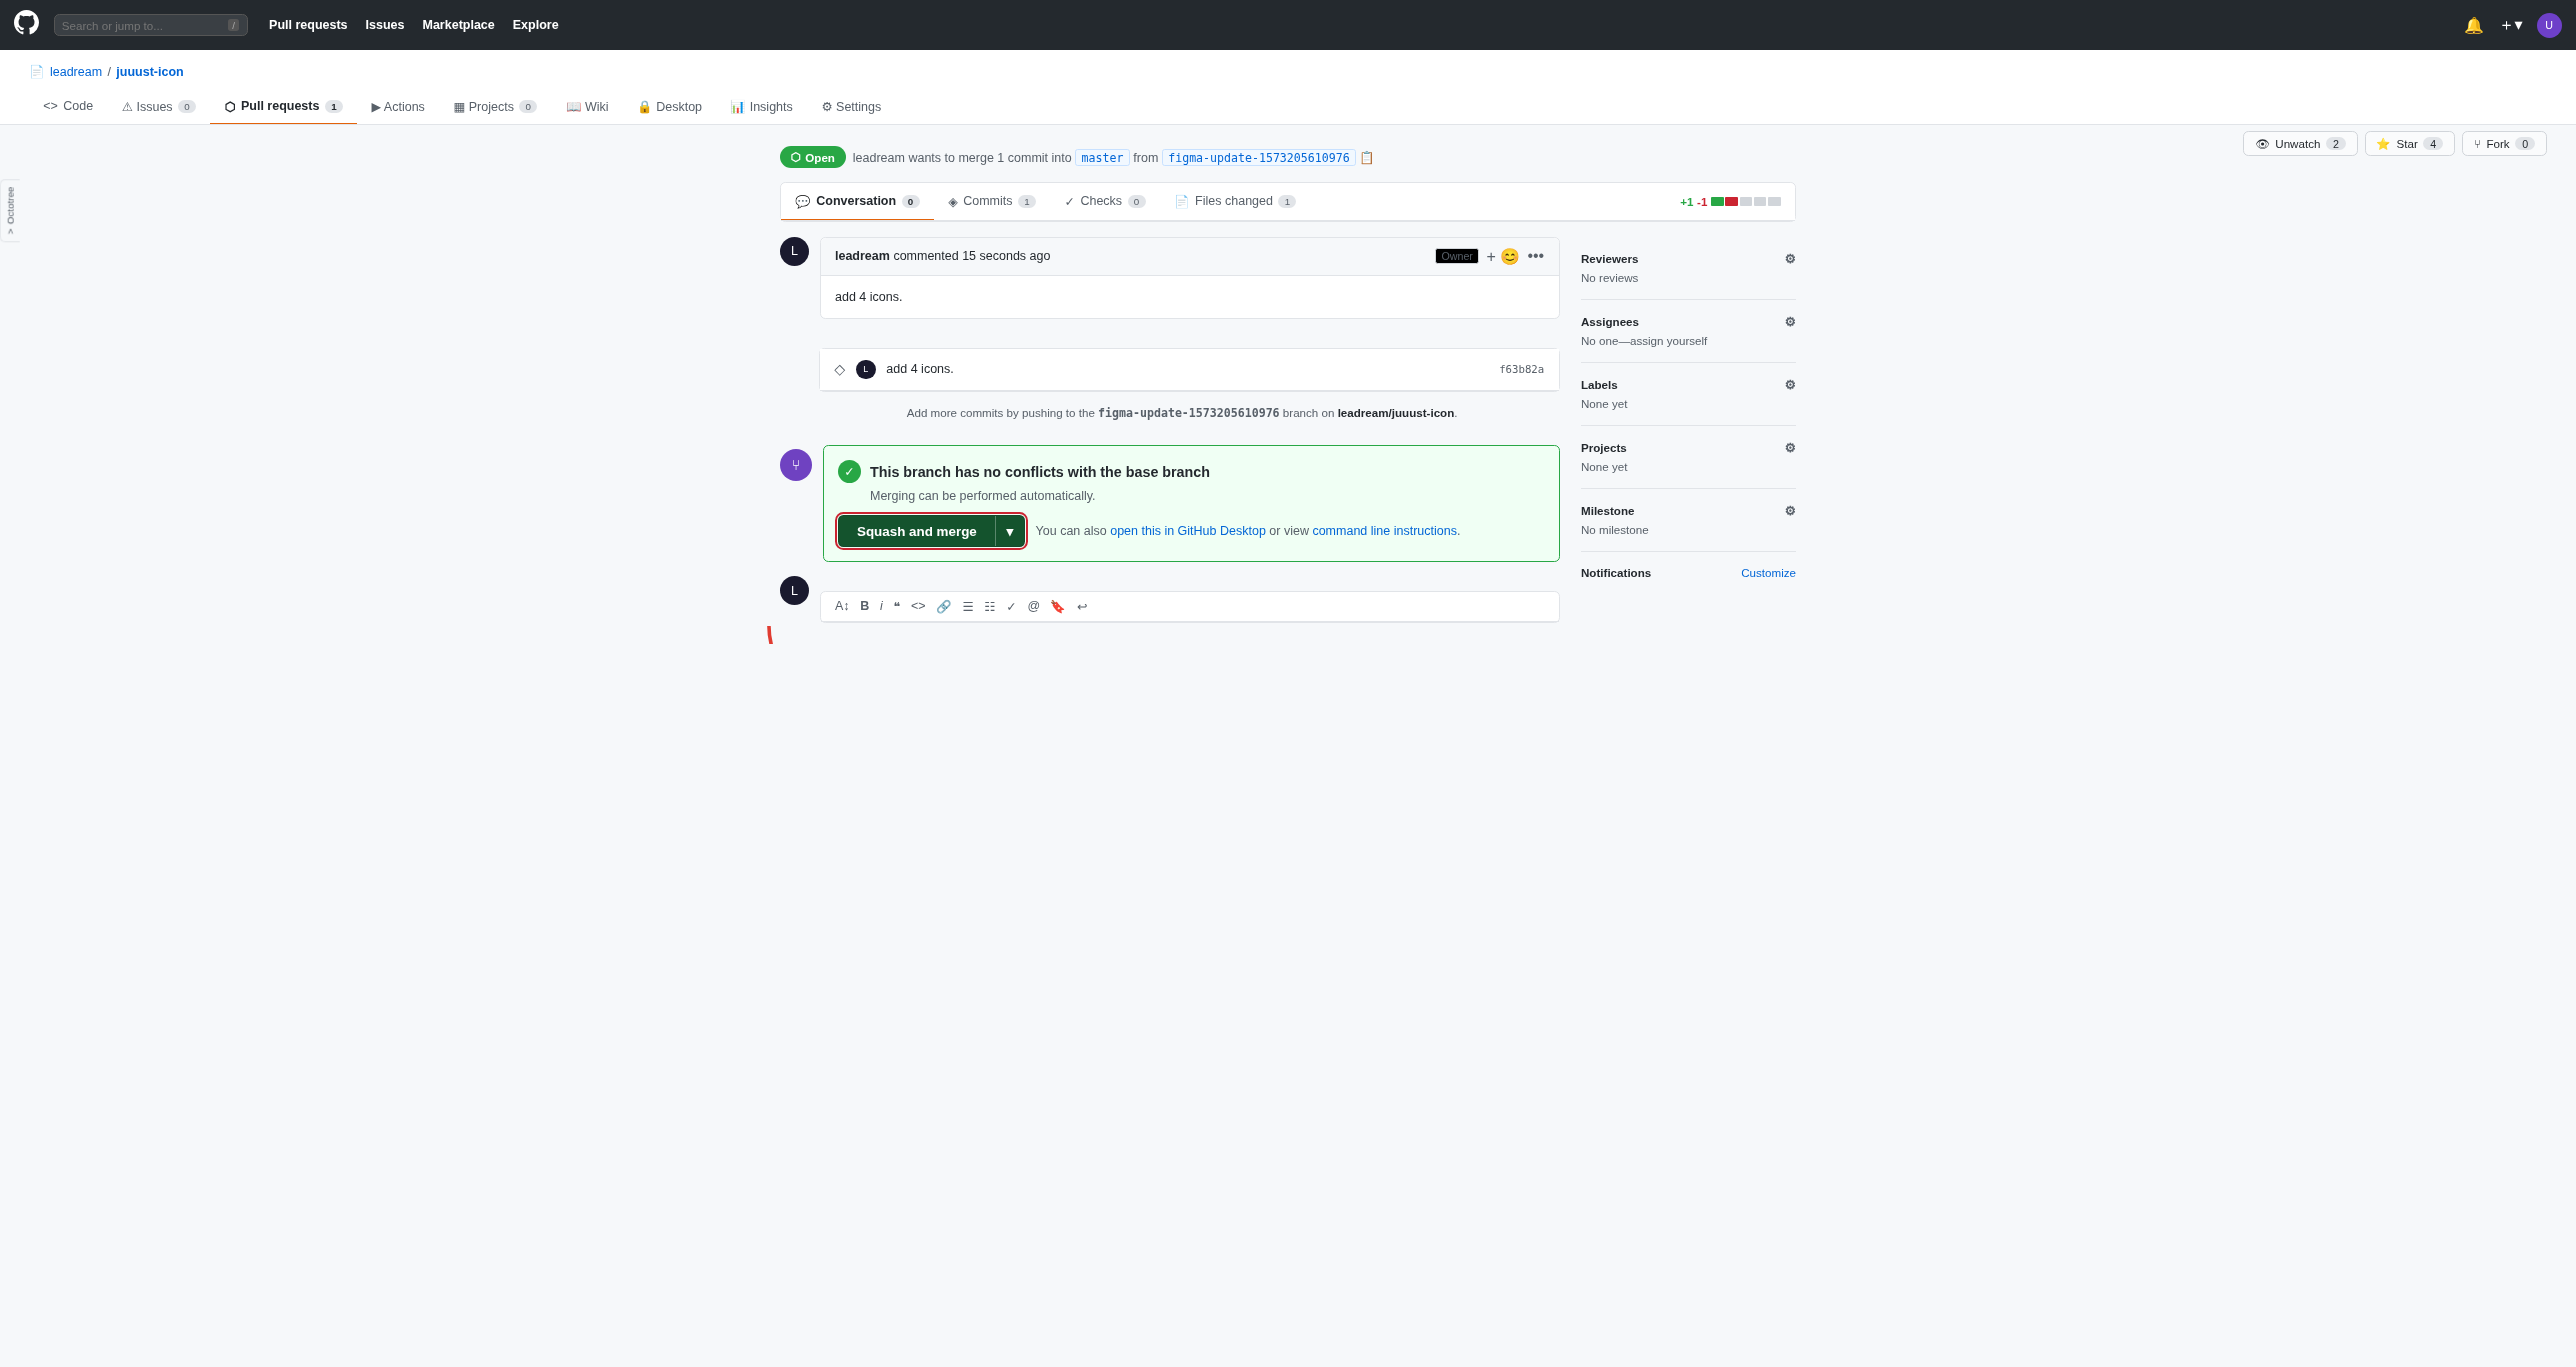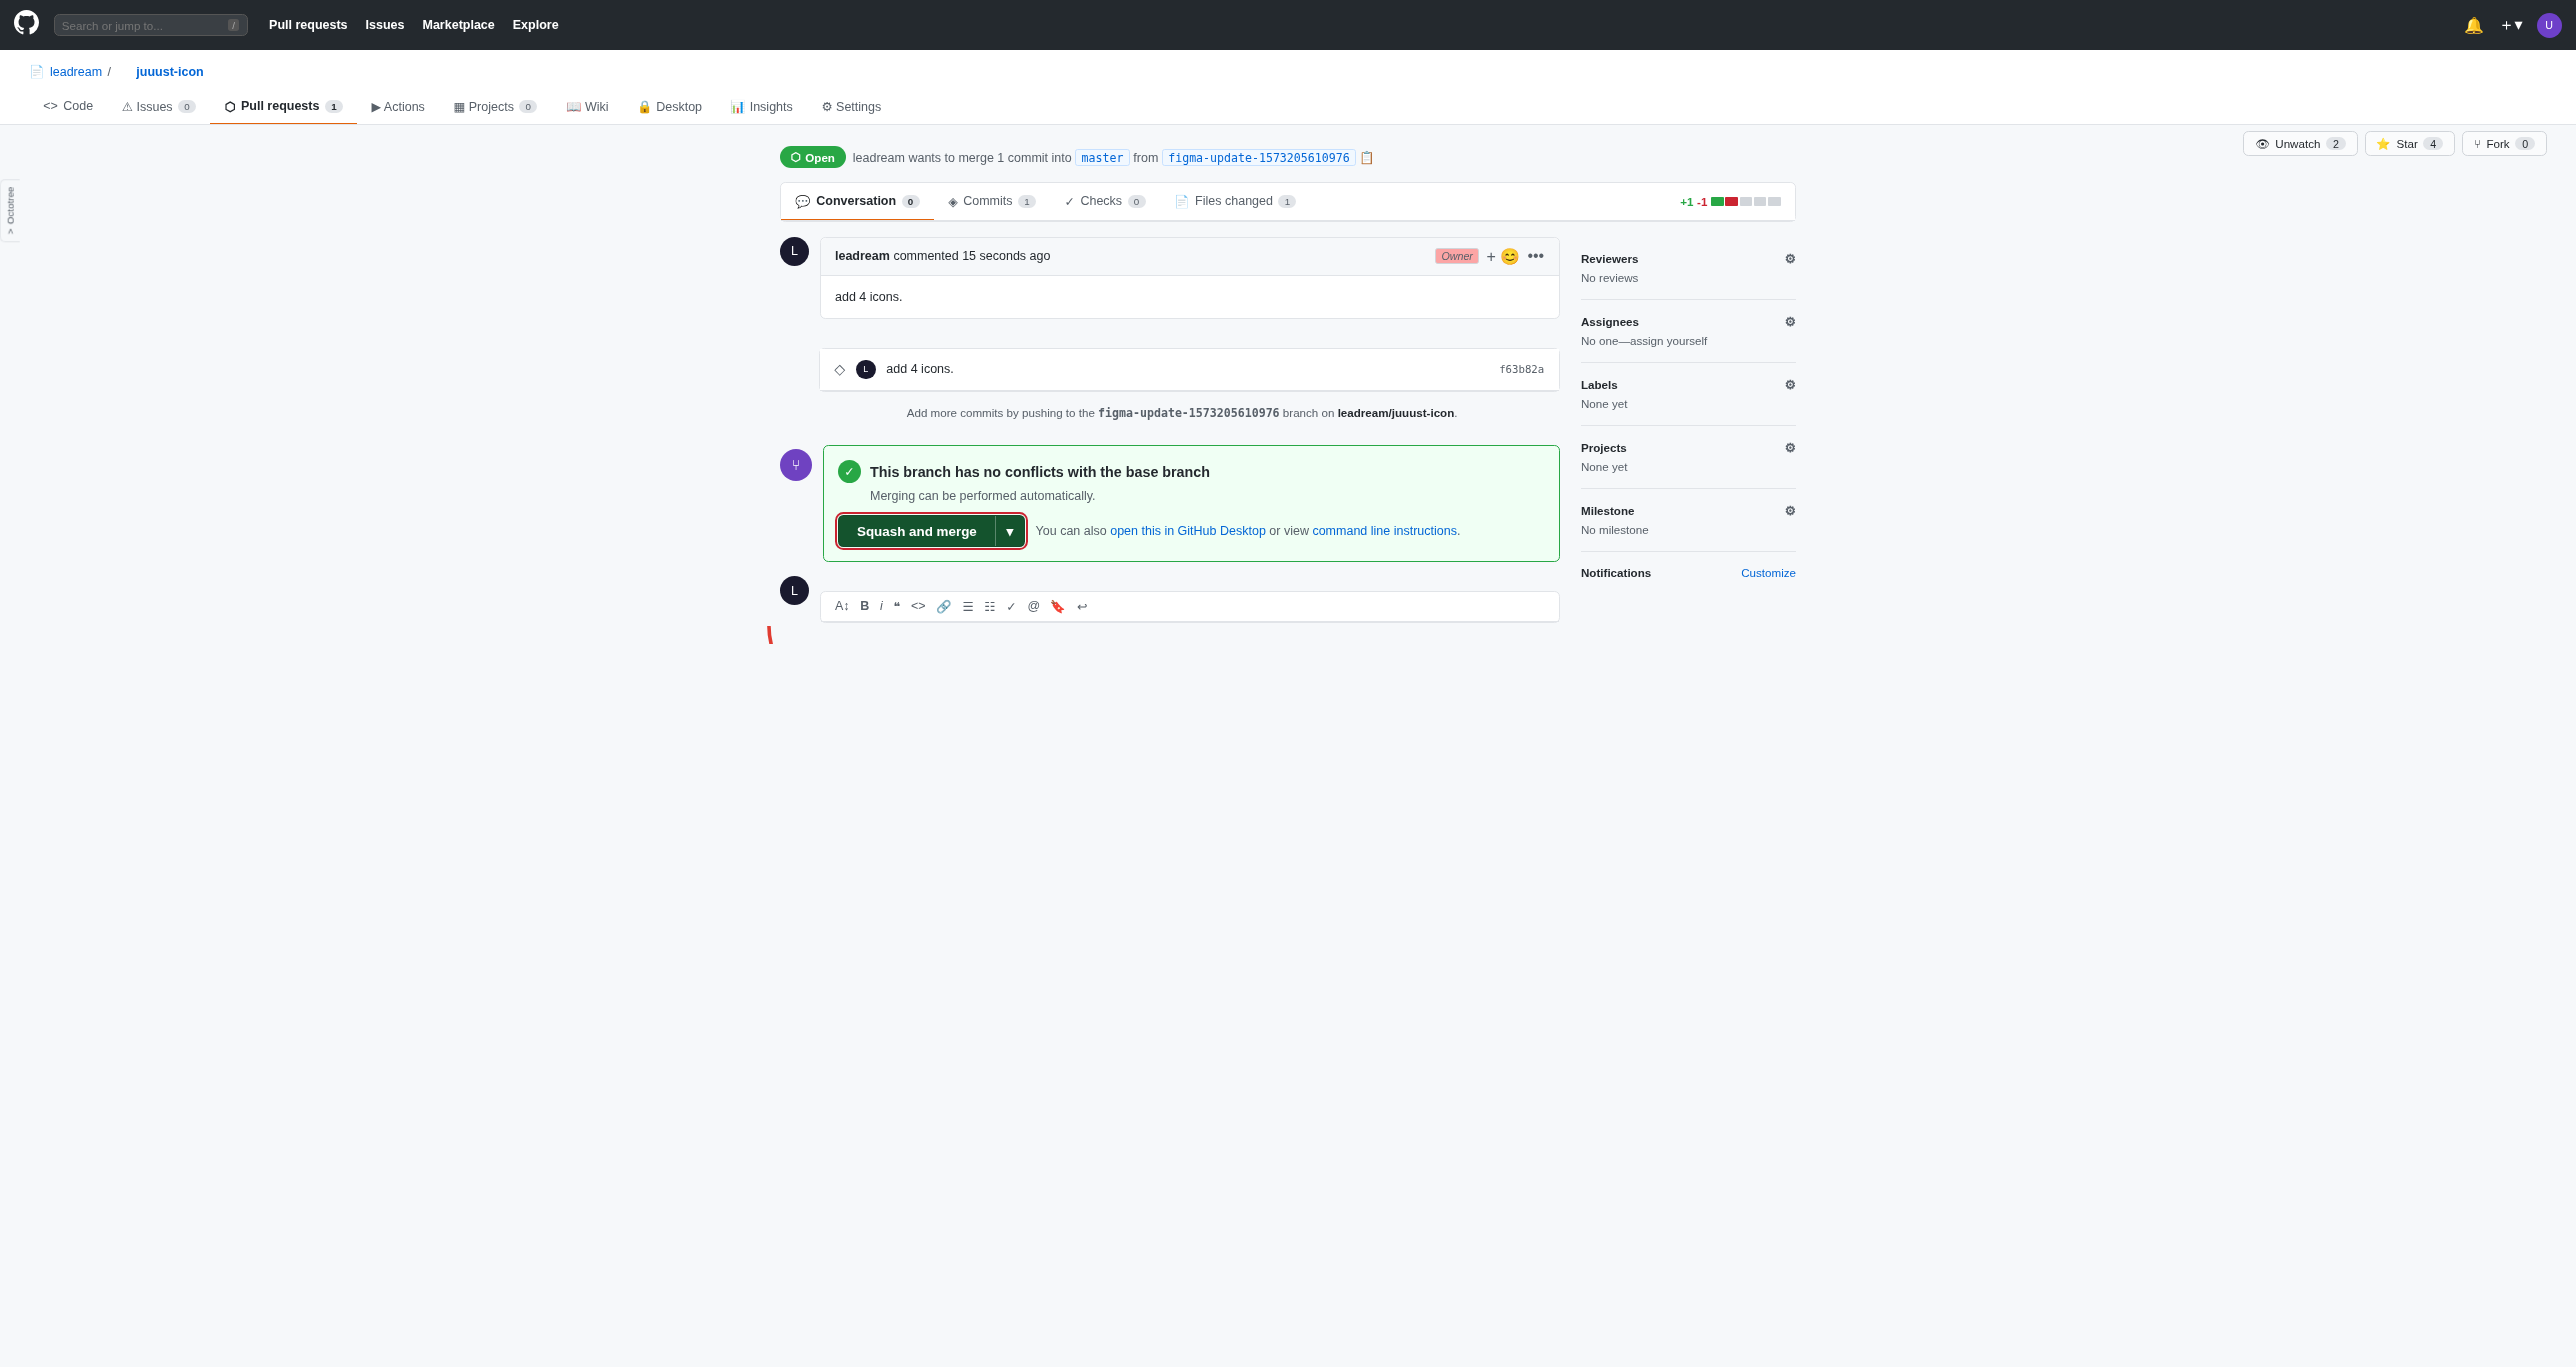--- a/index.html
+++ b/index.html
@@ -294,27 +294,26 @@
       flex-shrink: 0;
       display: flex;
       align-items: center;
       justify-content: center;
       color: white;
       font-size: 12.5px;
     }
     .comment-header-text { flex: 1; font-size: 12.5px; }
     .comment-header-text strong { font-weight: 600; }
     .owner-badge {
-      background: #fca5a5;
+      background: #000000;
       border: 0.9px solid #d1d5da;
       border-radius: 2.7px;
       padding: 0.9px 5.4px;
       font-size: 10.7px;
       color: #586069;
-      font-style: italic;
     }
     .comment-actions {
       display: flex;
       align-items: center;
       gap: 7.2px;
       color: #586069;
       font-size: 16px;
     }
     .comment-body {
       padding: 14.3px;
@@ -536,21 +535,21 @@
       <span>U</span>
     </div>
   </div>
 </nav>
 
 <div class="repo-header" style="position:relative;">
   <div class="repo-breadcrumb">
     <span class="repo-icon">📄</span>
     <a>leadream</a>
     <span>/</span>
-    <a style="font-weight:600;margin-left:20px;">juuust-icon</a>
+    <a style="font-weight:600;">juuust-icon</a>
   </div>
 
   <div class="repo-actions">
     <button class="repo-action-btn">
       <span>👁</span>
       <span>Unwatch</span>
       <span class="count">2</span>
     </button>
     <button class="repo-action-btn">
       <span>⭐</span>

